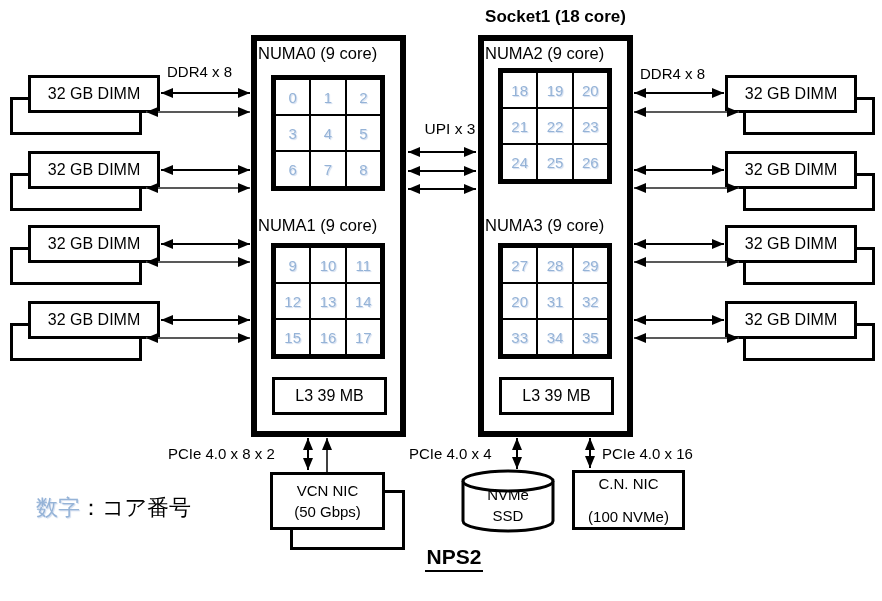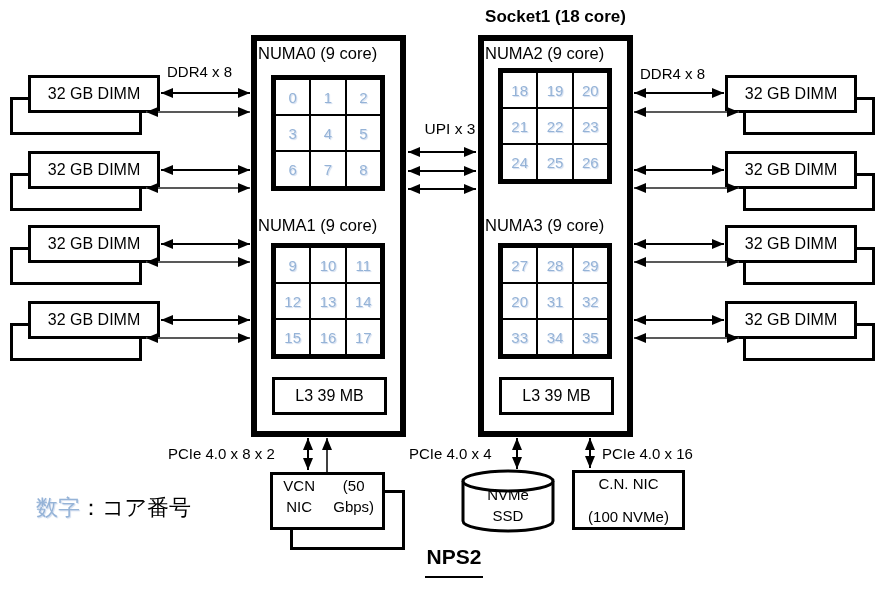--- a/index.html
+++ b/index.html
@@ -51,39 +51,39 @@
   .stack-l .dimm-shadow { left:0; top:22px; z-index:1; }
   .stack-r .dimm-box { left:0; top:0; z-index:2; }
   .stack-r .dimm-shadow { left:18px; top:22px; z-index:1; }
 
   .bus-label { position:absolute; font-size:15px; white-space:nowrap; z-index:6; }
   .upi-label { position:absolute; left:406px; top:120px; width:88px; text-align:center; font-size:15.5px; z-index:6; }
 
   .vcn-stack { position:absolute; left:270px; top:472px; width:140px; height:80px; z-index:4; }
   .vcn-front {
     position:absolute; left:0; top:0; width:115px; height:58px; border:3px solid #000; background:#fff; z-index:2;
-    display:flex; flex-direction:row; align-items:flex-start; justify-content:center;
+    display:flex; flex-direction:column; align-items:center; justify-content:center;
     font-size:15px; line-height:21px; text-align:center;
   }
   .vcn-shadow { position:absolute; left:20px; top:18px; width:115px; height:60px; border:3px solid #000; background:#fff; z-index:1; }
 
   .cn-box {
     position:absolute; left:572px; top:470px; width:113px; height:60px; border:3px solid #000; background:#fff; z-index:4;
     display:flex; flex-direction:column; align-items:center; justify-content:space-between;
     font-size:15px; line-height:21px; text-align:center;
   }
   .nvme-text {
     position:absolute; left:463px; top:484px; width:90px; z-index:4;
     display:flex; flex-direction:column; align-items:center;
     font-size:15px; line-height:21px; text-align:center;
   }
   .legend { position:absolute; left:36px; top:493px; font-size:22px; font-weight:normal; z-index:6; white-space:nowrap; }
   .legend .blue { color:var(--core-color); text-shadow:1px 1px 1px #cfdbee; }
   .nps-title { position:absolute; left:394px; top:545px; width:120px; text-align:center; z-index:6; }
-  .nps-title span { display:inline-block; font-weight:bold; font-size:21px; border-bottom:2.5px solid #000; padding:0 2px 7px; }
+  .nps-title span { display:inline-block; font-weight:bold; font-size:21px; border-bottom:2.5px solid #000; padding:0 2px 1px; }
 </style>
 </head>
 <body>
 
 <div class="stage">
 
   <svg class="layer under" viewBox="0 0 882 601">
     <defs>
       <marker id="ah" markerUnits="userSpaceOnUse" markerWidth="13" markerHeight="11" refX="12" refY="5" orient="auto-start-reverse">
         <path d="M0,0 L12,5 L0,10 z" fill="#000"></path>

